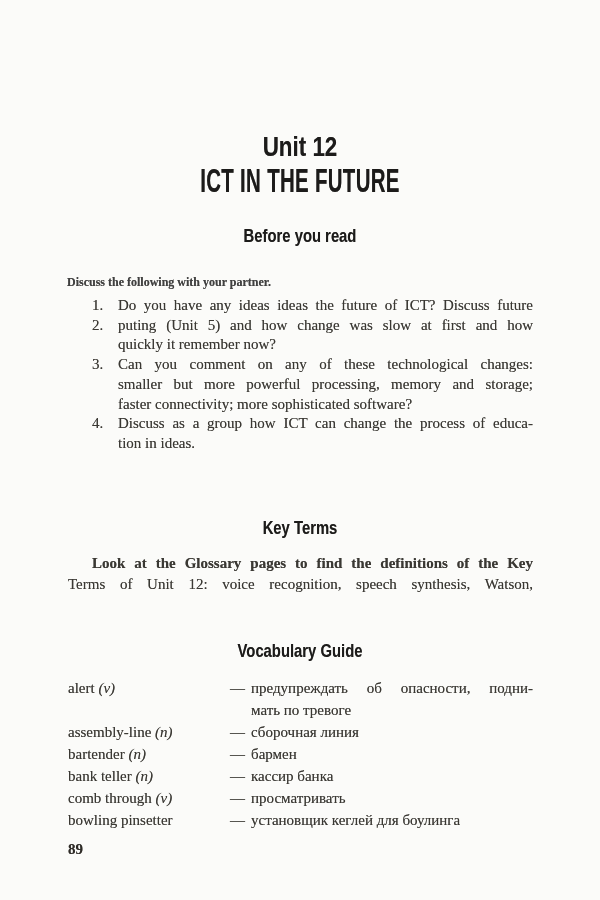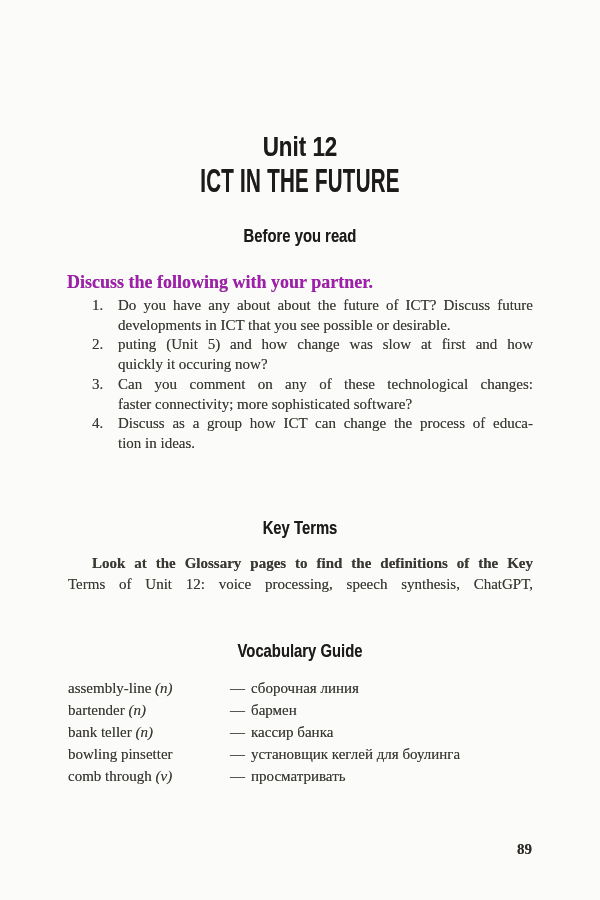--- a/index.html
+++ b/index.html
@@ -14,107 +14,114 @@
   .h-unit{position:absolute;top:132px;left:0;width:600px;text-align:center;
     font-size:28px;line-height:30px;transform:scaleX(.80);}
   .h-title{position:absolute;top:163px;left:0;width:600px;text-align:center;
     font-size:33px;line-height:36px;transform:scaleX(.62);letter-spacing:.5px;}
   .h-section{position:absolute;left:0;width:600px;text-align:center;
     font-size:19px;line-height:22px;transform:scaleX(.78);}
   #h-before{top:225px;}
   #h-keyterms{top:517px;}
   #h-vocab{top:640px;}
   .intro{position:absolute;top:272px;left:67px;width:466px;
-    font-weight:bold;font-size:18px;line-height:20px;color:#a21caf;}
+    font-weight:bold;font-size:12px;line-height:20px;color:#404040;}
   .questions{position:absolute;top:296px;left:68px;width:465px;
     font-size:15px;line-height:19.7px;}
   .q{position:relative;padding-left:50px;}
   .qnum{position:absolute;left:24px;top:0;}
   .tline{text-align:justify;text-align-last:justify;}
   .tline.last{text-align-last:left;}
   .para{position:absolute;top:553px;left:68px;width:465px;
     font-size:15px;line-height:20.5px;}
   .para .tline.indent{text-indent:24px;font-weight:bold;}
   .vocab{position:absolute;top:677px;left:68px;width:465px;
     font-size:15px;line-height:22px;}
   .vrow{display:flex;}
   .vterm{width:162px;flex:none;}
   .vterm i{font-style:italic;}
   .vtrans{width:303px;flex:none;}
   .vdash{display:inline-block;width:21px;}
   .vline.cont{margin-left:21px;}
-  .pagenum{position:absolute;top:839px;left:68px;width:464px;text-align:right;
+  .pagenum{position:absolute;top:839px;left:68px;width:464px;
     font-size:15px;line-height:20px;font-weight:bold;color:#2e2b27;}
 </style>
 </head>
 <body>
 
 <div class="page">
   <div class="sans h-unit">Unit 12</div>
   <div class="sans h-title">ICT IN THE FUTURE</div>
 
   <div class="sans h-section" id="h-before">Before you read</div>
   <div class="intro">Discuss the following with your partner.</div>
   <div class="questions" id="questions">
       <div class="q">
         <span class="qnum">1.</span>
-        <div class="tline">Do you have any about about the future of ICT? Discuss future</div>
-        <div class="tline last">developments in ICT that you see possible or desirable.</div>
+        <div class="tline">Do you have any ideas ideas the future of ICT? Discuss future</div>
       </div>
       <div class="q">
         <span class="qnum">2.</span>
         <div class="tline">puting (Unit 5) and how change was slow at first and how</div>
-        <div class="tline last">quickly it occuring now?</div>
+        <div class="tline last">quickly it remember now?</div>
       </div>
       <div class="q">
         <span class="qnum">3.</span>
         <div class="tline">Can you comment on any of these technological changes:</div>
+        <div class="tline">smaller but more powerful processing, memory and storage;</div>
         <div class="tline last">faster connectivity; more sophisticated software?</div>
       </div>
       <div class="q">
         <span class="qnum">4.</span>
         <div class="tline">Discuss as a group how ICT can change the process of educa-</div>
         <div class="tline last">tion in ideas.</div>
       </div>
     </div>
 
   <div class="sans h-section" id="h-keyterms">Key Terms</div>
   <div class="para" id="key-para">
       <div class="tline indent">Look at the Glossary pages to find the definitions of the Key</div>
-      <div class="tline">Terms of Unit 12: voice processing, speech synthesis, ChatGPT,</div>
+      <div class="tline">Terms of Unit 12: voice recognition, speech synthesis, Watson,</div>
     </div>
 
   <div class="sans h-section" id="h-vocab">Vocabulary Guide</div>
   <div class="vocab" id="vocab">
+      <div class="vrow">
+        <div class="vterm">alert <i>(v)</i></div>
+        <div class="vtrans">
+          <div class="vline tline"><span class="vdash">—</span>предупреждать об опасности, подни-</div>
+          <div class="vline tline last cont">мать по тревоге</div>
+        </div>
+      </div>
       <div class="vrow">
         <div class="vterm">assembly-line <i>(n)</i></div>
         <div class="vtrans">
           <div class="vline tline last"><span class="vdash">—</span>сборочная линия</div>
         </div>
       </div>
       <div class="vrow">
         <div class="vterm">bartender <i>(n)</i></div>
         <div class="vtrans">
           <div class="vline tline last"><span class="vdash">—</span>бармен</div>
         </div>
       </div>
       <div class="vrow">
         <div class="vterm">bank teller <i>(n)</i></div>
         <div class="vtrans">
           <div class="vline tline last"><span class="vdash">—</span>кассир банка</div>
         </div>
       </div>
       <div class="vrow">
+        <div class="vterm">comb through <i>(v)</i></div>
+        <div class="vtrans">
+          <div class="vline tline last"><span class="vdash">—</span>просматривать</div>
+        </div>
+      </div>
+      <div class="vrow">
         <div class="vterm">bowling pinsetter</div>
         <div class="vtrans">
           <div class="vline tline last"><span class="vdash">—</span>установщик кеглей для боулинга</div>
-        </div>
-      </div>
-      <div class="vrow">
-        <div class="vterm">comb through <i>(v)</i></div>
-        <div class="vtrans">
-          <div class="vline tline last"><span class="vdash">—</span>просматривать</div>
         </div>
       </div>
     </div>
 
   <div class="pagenum">89</div>
 </div>
 
 </body></html>

